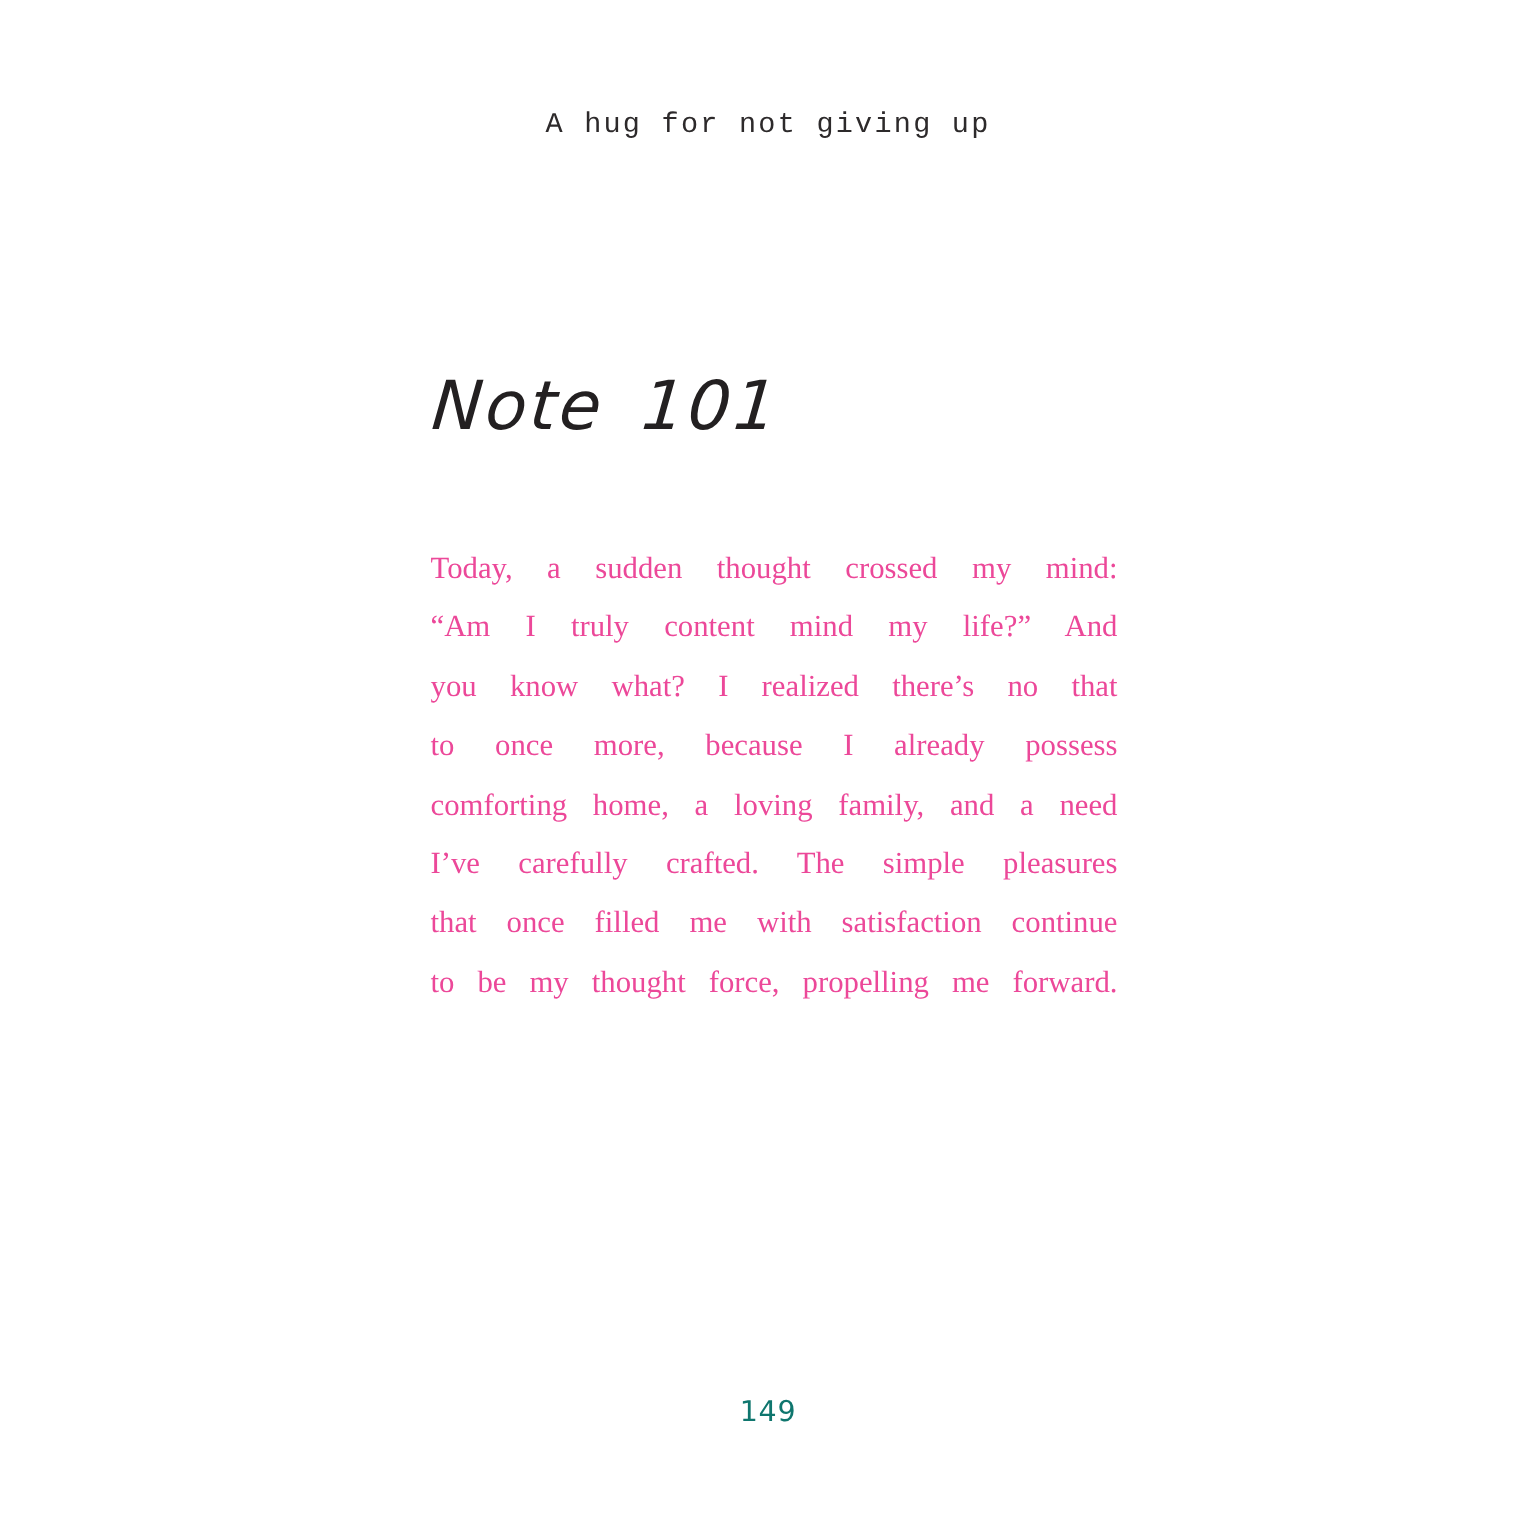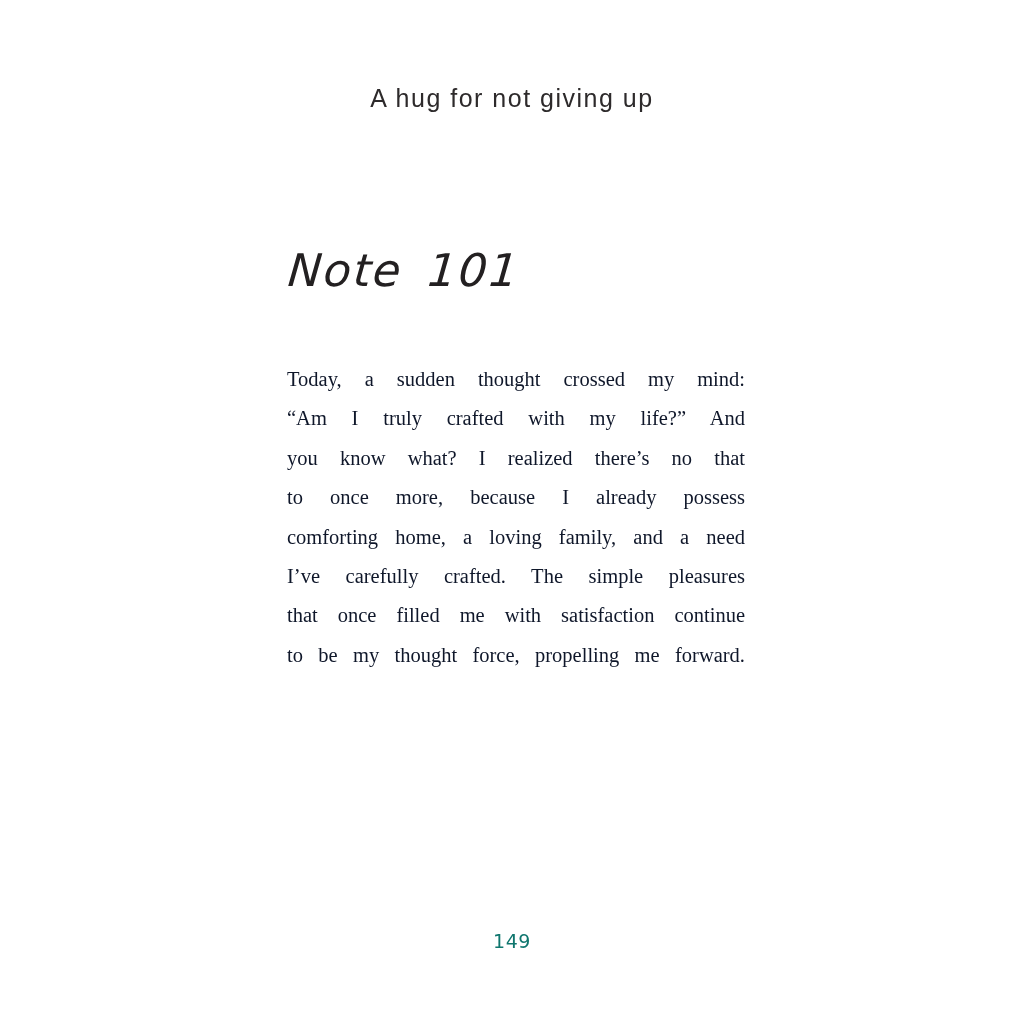--- a/index.html
+++ b/index.html
@@ -9,26 +9,26 @@
   }
   .page {
     position: relative;
     width: 1024px;
     height: 1024px;
     background: #ffffff;
     overflow: hidden;
   }
   .running-head {
     position: absolute;
-    top: 84px;
+    top: 72px;
     left: 0;
     width: 100%;
     text-align: center;
-    font-family: Liberation Sans, sans-serif;
-    font-size: 25px;
+    font-family: Liberation Mono, monospace;
+    font-size: 19px;
     font-weight: 400;
     letter-spacing: 1.5px;
     color: #2d2a2b;
   }
   .note-heading {
     position: absolute;
     top: 244px;
     left: 286px;
     font-family: "DejaVu Sans", "Liberation Sans", sans-serif;
     font-style: italic;
@@ -40,21 +40,21 @@
     transform: skewX(-5deg);
     transform-origin: left bottom;
   }
   .body-block {
     position: absolute;
     top: 360px;
     left: 287px;
     width: 458px;
     font-family: "Liberation Serif", "DejaVu Serif", serif;
     font-size: 20.5px;
-    color: #0f172a;
+    color: #ec4899;
   }
   .body-line {
     height: 39.4px;
     line-height: 39.4px;
     overflow: hidden;
     text-align: justify;
     text-align-last: justify;
   }
   .page-number {
     position: absolute;
@@ -73,21 +73,21 @@
 <body>
 
 <div class="page">
 
   <div class="running-head">A hug for not giving up</div>
 
   <div class="note-heading">Note 101</div>
 
   <div class="body-block">
     <div class="body-line">Today, a sudden thought crossed my mind:</div>
-    <div class="body-line">“Am I truly crafted with my life?” And</div>
+    <div class="body-line">“Am I truly content mind my life?” And</div>
     <div class="body-line">you know what? I realized there’s no that</div>
     <div class="body-line">to once more, because I already possess</div>
     <div class="body-line">comforting home, a loving family, and a need</div>
     <div class="body-line">I’ve carefully crafted. The simple pleasures</div>
     <div class="body-line">that once filled me with satisfaction continue</div>
     <div class="body-line">to be my thought force, propelling me forward.</div>
   </div>
 
   <div class="page-number">149</div>
 

